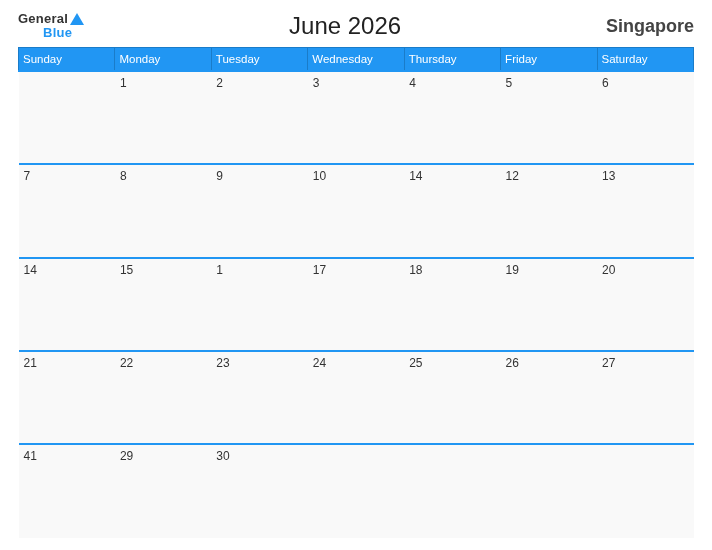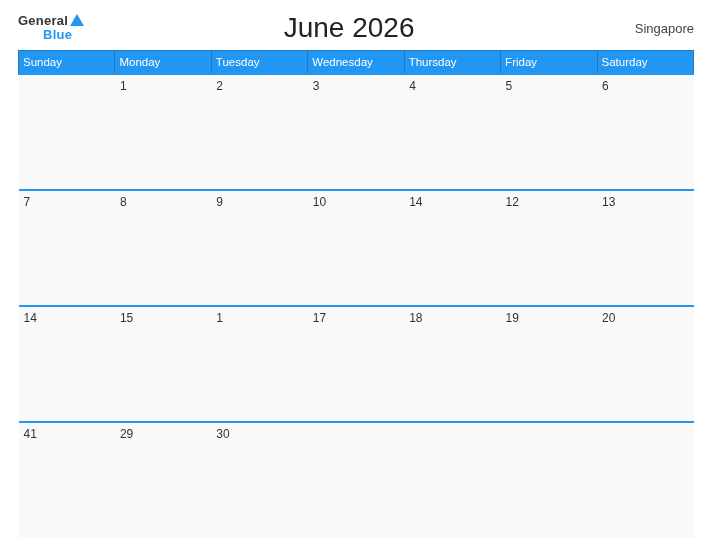--- a/index.html
+++ b/index.html
@@ -55,32 +55,33 @@
       border-left: 7px solid transparent;
       border-right: 7px solid transparent;
       border-bottom: 12px solid #2196F3;
       margin-left: 2px;
       vertical-align: middle;
       position: relative;
       top: -1px;
     }
 
     .title {
-      font-size: 28px;
+      font-size: 24px;
       font-weight: normal;
       color: #222;
       text-align: center;
       flex: 1;
     }
 
     .location {
-      font-size: 13px;
+      font-size: 18px;
       color: #444;
       text-align: right;
       min-width: 80px;
+      font-weight: bold;
     }
 
     .calendar {
       width: 100%;
       border-collapse: collapse;
       flex: 1;
     }
 
     .calendar thead tr {
       background-color: #2196F3;
@@ -171,20 +172,29 @@
         <tr>
           <td><span class="day-num">14</span></td>
           <td><span class="day-num">15</span></td>
           <td><span class="day-num">1</span></td>
           <td><span class="day-num">17</span></td>
           <td><span class="day-num">18</span></td>
           <td><span class="day-num">19</span></td>
           <td><span class="day-num">20</span></td>
         </tr>
         <tr>
+          <td><span class="day-num">21</span></td>
+          <td><span class="day-num">22</span></td>
+          <td><span class="day-num">23</span></td>
+          <td><span class="day-num">24</span></td>
+          <td><span class="day-num">25</span></td>
+          <td><span class="day-num">26</span></td>
+          <td><span class="day-num">27</span></td>
+        </tr>
+        <tr>
           <td><span class="day-num">41</span></td>
           <td><span class="day-num">29</span></td>
           <td><span class="day-num">30</span></td>
           <td class="empty"></td>
           <td class="empty"></td>
           <td class="empty"></td>
           <td class="empty"></td>
         </tr>
       </tbody>
   </table>

